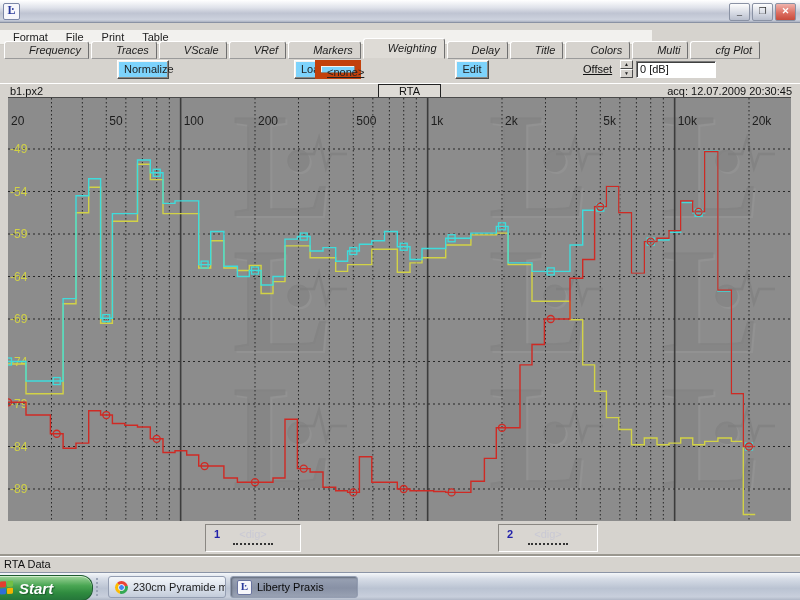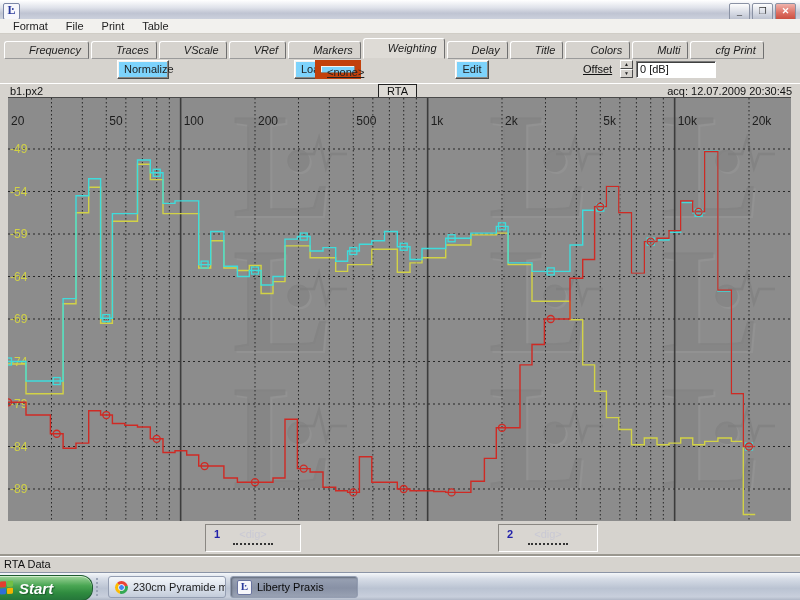--- a/index.html
+++ b/index.html
@@ -26,21 +26,21 @@
   .titlebar .wtitle{font-weight:bold;font-size:12px;color:#111;}
   .caption-btns{position:absolute;right:4px;top:3px;display:flex;gap:2px;}
   .cbtn{
     width:19px;height:16px;border:1px solid #8a92a4;border-radius:2px;
     background:linear-gradient(#fdfdfd,#d4d8e2 60%,#b9bfcd);
     font-size:9px;line-height:14px;text-align:center;color:#333;
   }
   .cbtn.close{background:linear-gradient(#f0b3ac,#dd6f62 55%,#c84b3c);color:#fff;font-weight:bold;}
   
   .menubar{
-    position:absolute;left:0;top:19px;width:800px;height:15px;
+    position:absolute;left:0;top:30px;width:652px;height:15px;
     background:#f2f1ee;border-bottom:1px solid #d0cdc6;
     display:flex;align-items:center;padding-left:4px;box-sizing:border-box;
   }
   .menuitem{padding:0 9px;color:#222;}
   
   .tabrow{
     position:absolute;left:0;top:38px;width:800px;height:19px;
     padding-left:4px;box-sizing:border-box;
   }
   .tab{
@@ -81,21 +81,21 @@
     box-shadow:inset 1px 1px 0 #404040;
     line-height:15px;padding-left:3px;color:#111;
   }
   
   .plothead{
     position:absolute;left:0;top:83px;width:800px;height:14px;
     background:#d6d3ce;border-top:1px solid #fff;
   }
   .plothead .fname{position:absolute;left:10px;top:1px;color:#111;}
   .plothead .mode{
-    position:absolute;left:378px;top:0px;padding:0 8px;border:1px solid #222;
+    position:absolute;left:378px;top:0px;padding:0 20px;border:1px solid #222;
     background:#dedbd6;color:#111;
   }
   .plothead .acq{position:absolute;right:8px;top:1px;color:#111;}
   
   .plotwrap{
     position:absolute;left:8px;top:97px;width:783px;height:424px;
     background:#8c8c8c;border-top:1px solid #4a4a4a;box-sizing:border-box;
   }
   .plotwrap svg{display:block;}
   
@@ -187,21 +187,21 @@
   </div>
 </div>
 
 <div class="menubar">
     <div class="menuitem">Format</div>
     <div class="menuitem">File</div>
     <div class="menuitem">Print</div>
     <div class="menuitem">Table</div>
   </div>
 
-<div class="tabrow"><span class="tab">Frequency</span><span class="tab">Traces</span><span class="tab">VScale</span><span class="tab">VRef</span><span class="tab">Markers</span><span class="tab active">Weighting</span><span class="tab">Delay</span><span class="tab">Title</span><span class="tab">Colors</span><span class="tab">Multi</span><span class="tab">cfg Print</span></div>
+<div class="tabrow"><span class="tab">Frequency</span><span class="tab">Traces</span><span class="tab">VScale</span><span class="tab">VRef</span><span class="tab">Markers</span><span class="tab active">Weighting</span><span class="tab">Delay</span><span class="tab">Title</span><span class="tab">Colors</span><span class="tab">Multi</span><span class="tab">cfg Plot</span></div>
 
 <div class="toolbar">
   <div class="push" style="left:117px;width:52px;">Normalize</div>
   <div class="push" style="left:294px;width:36px;">Load</div>
   <div class="push default" style="left:315px;width:46px;">&lt;none&gt;</div>
   <div class="push" style="left:455px;width:34px;">Edit</div>
   <div class="offset-label">Offset</div>
   <div class="spinner">
     <div class="sp">▲</div>
     <div class="sp">▼</div>

